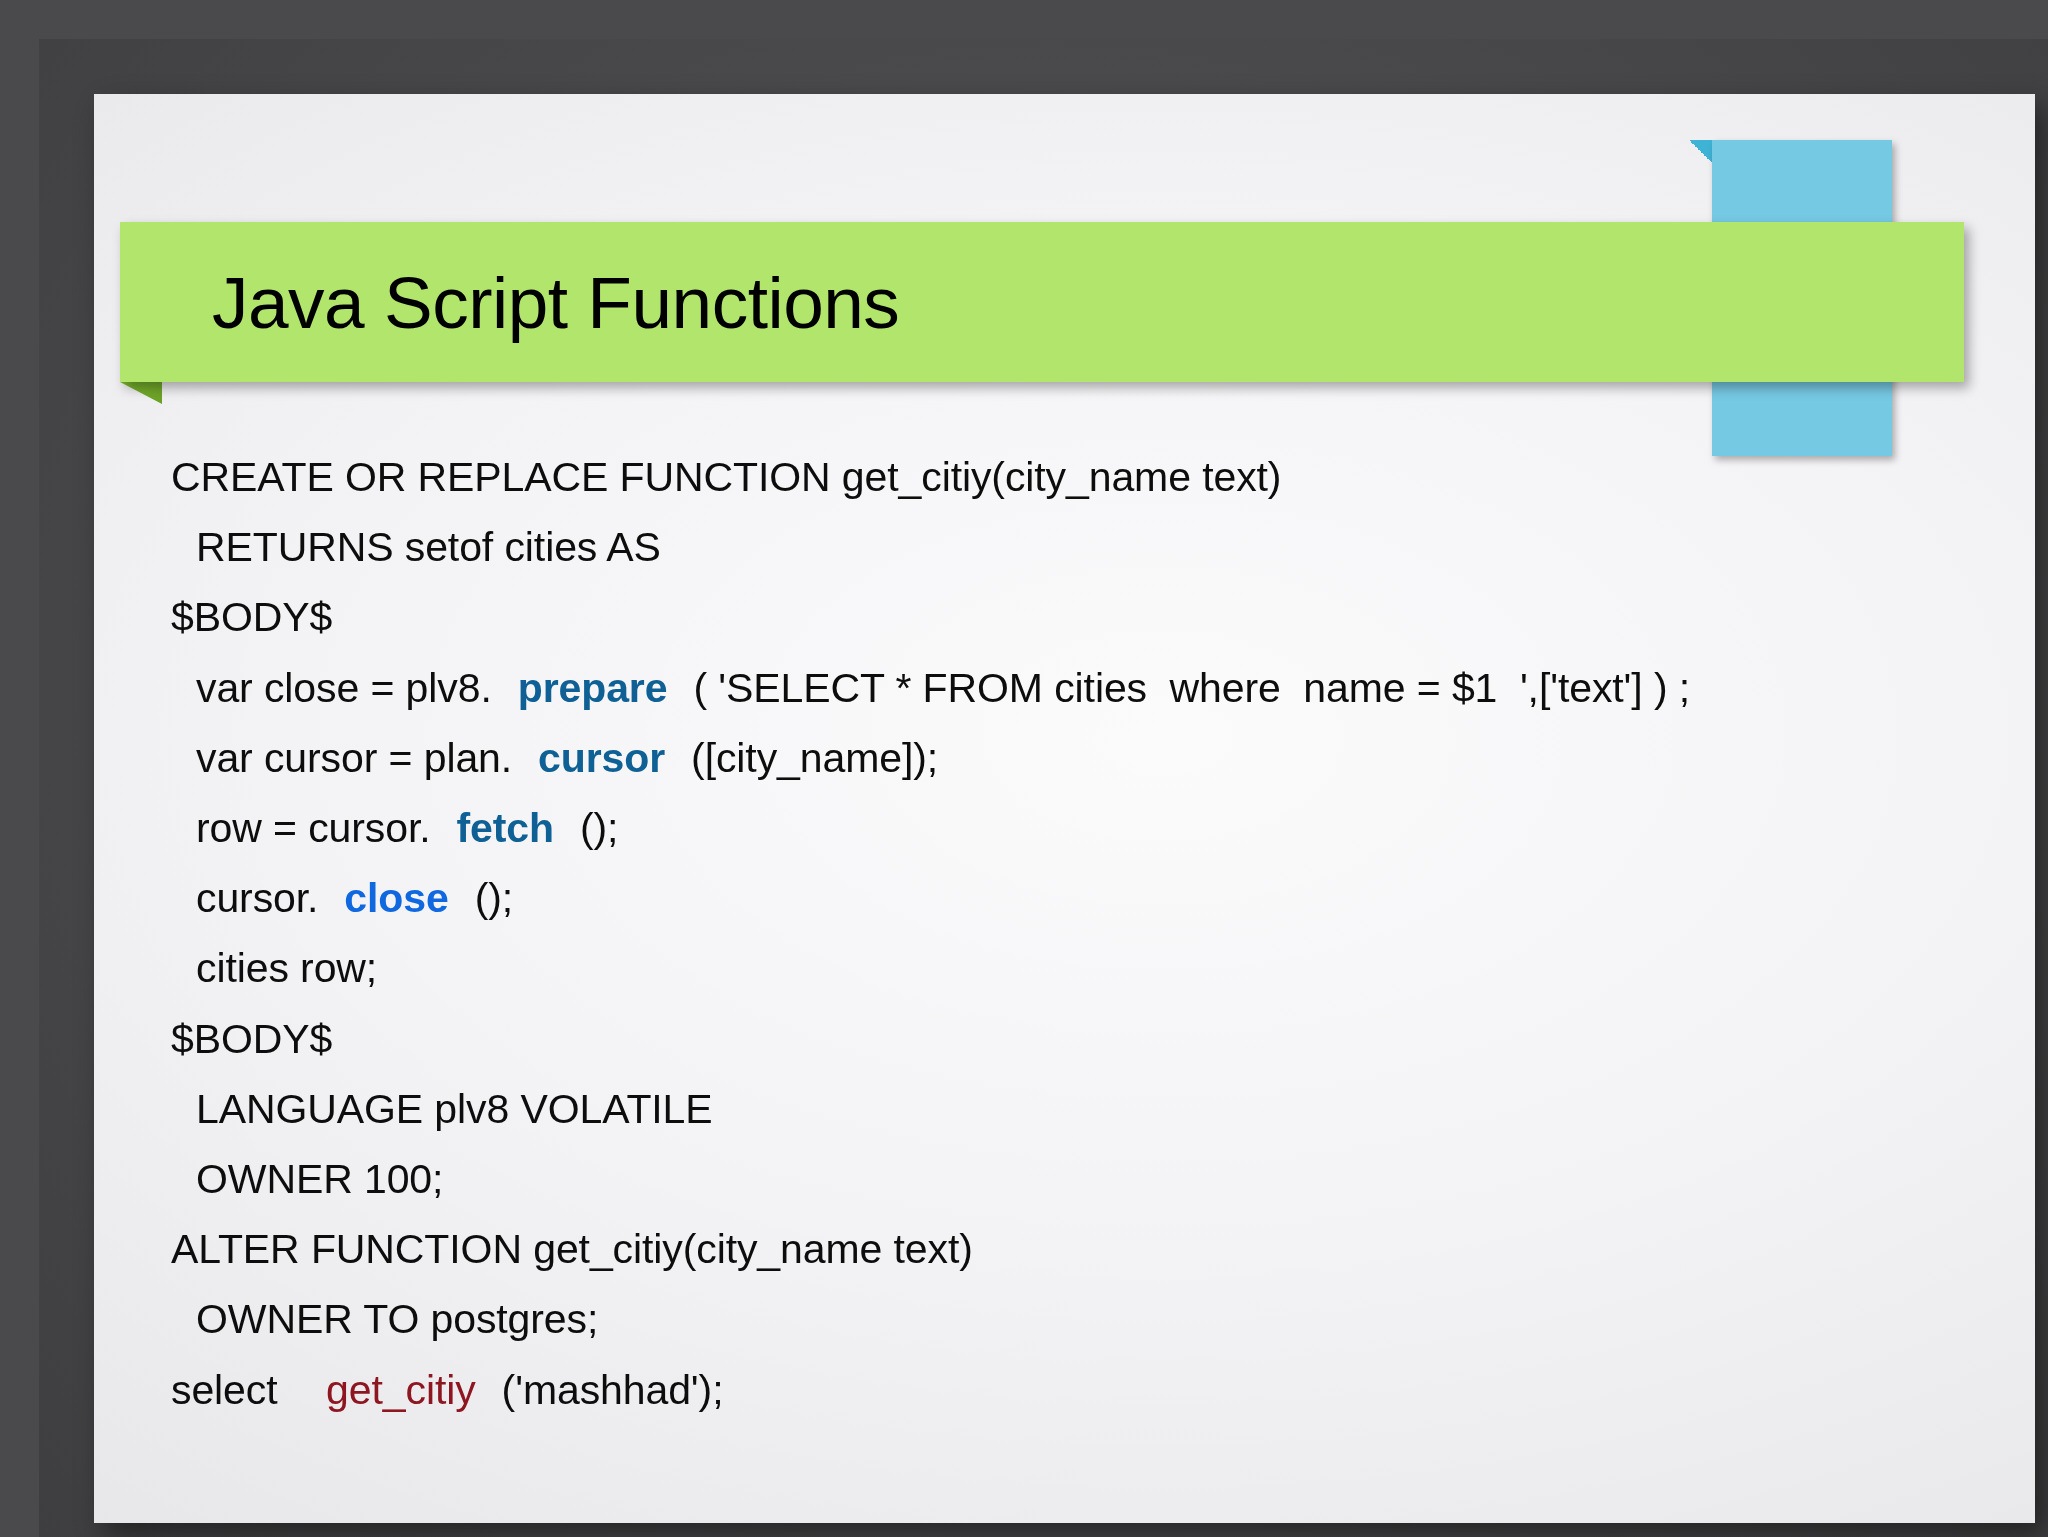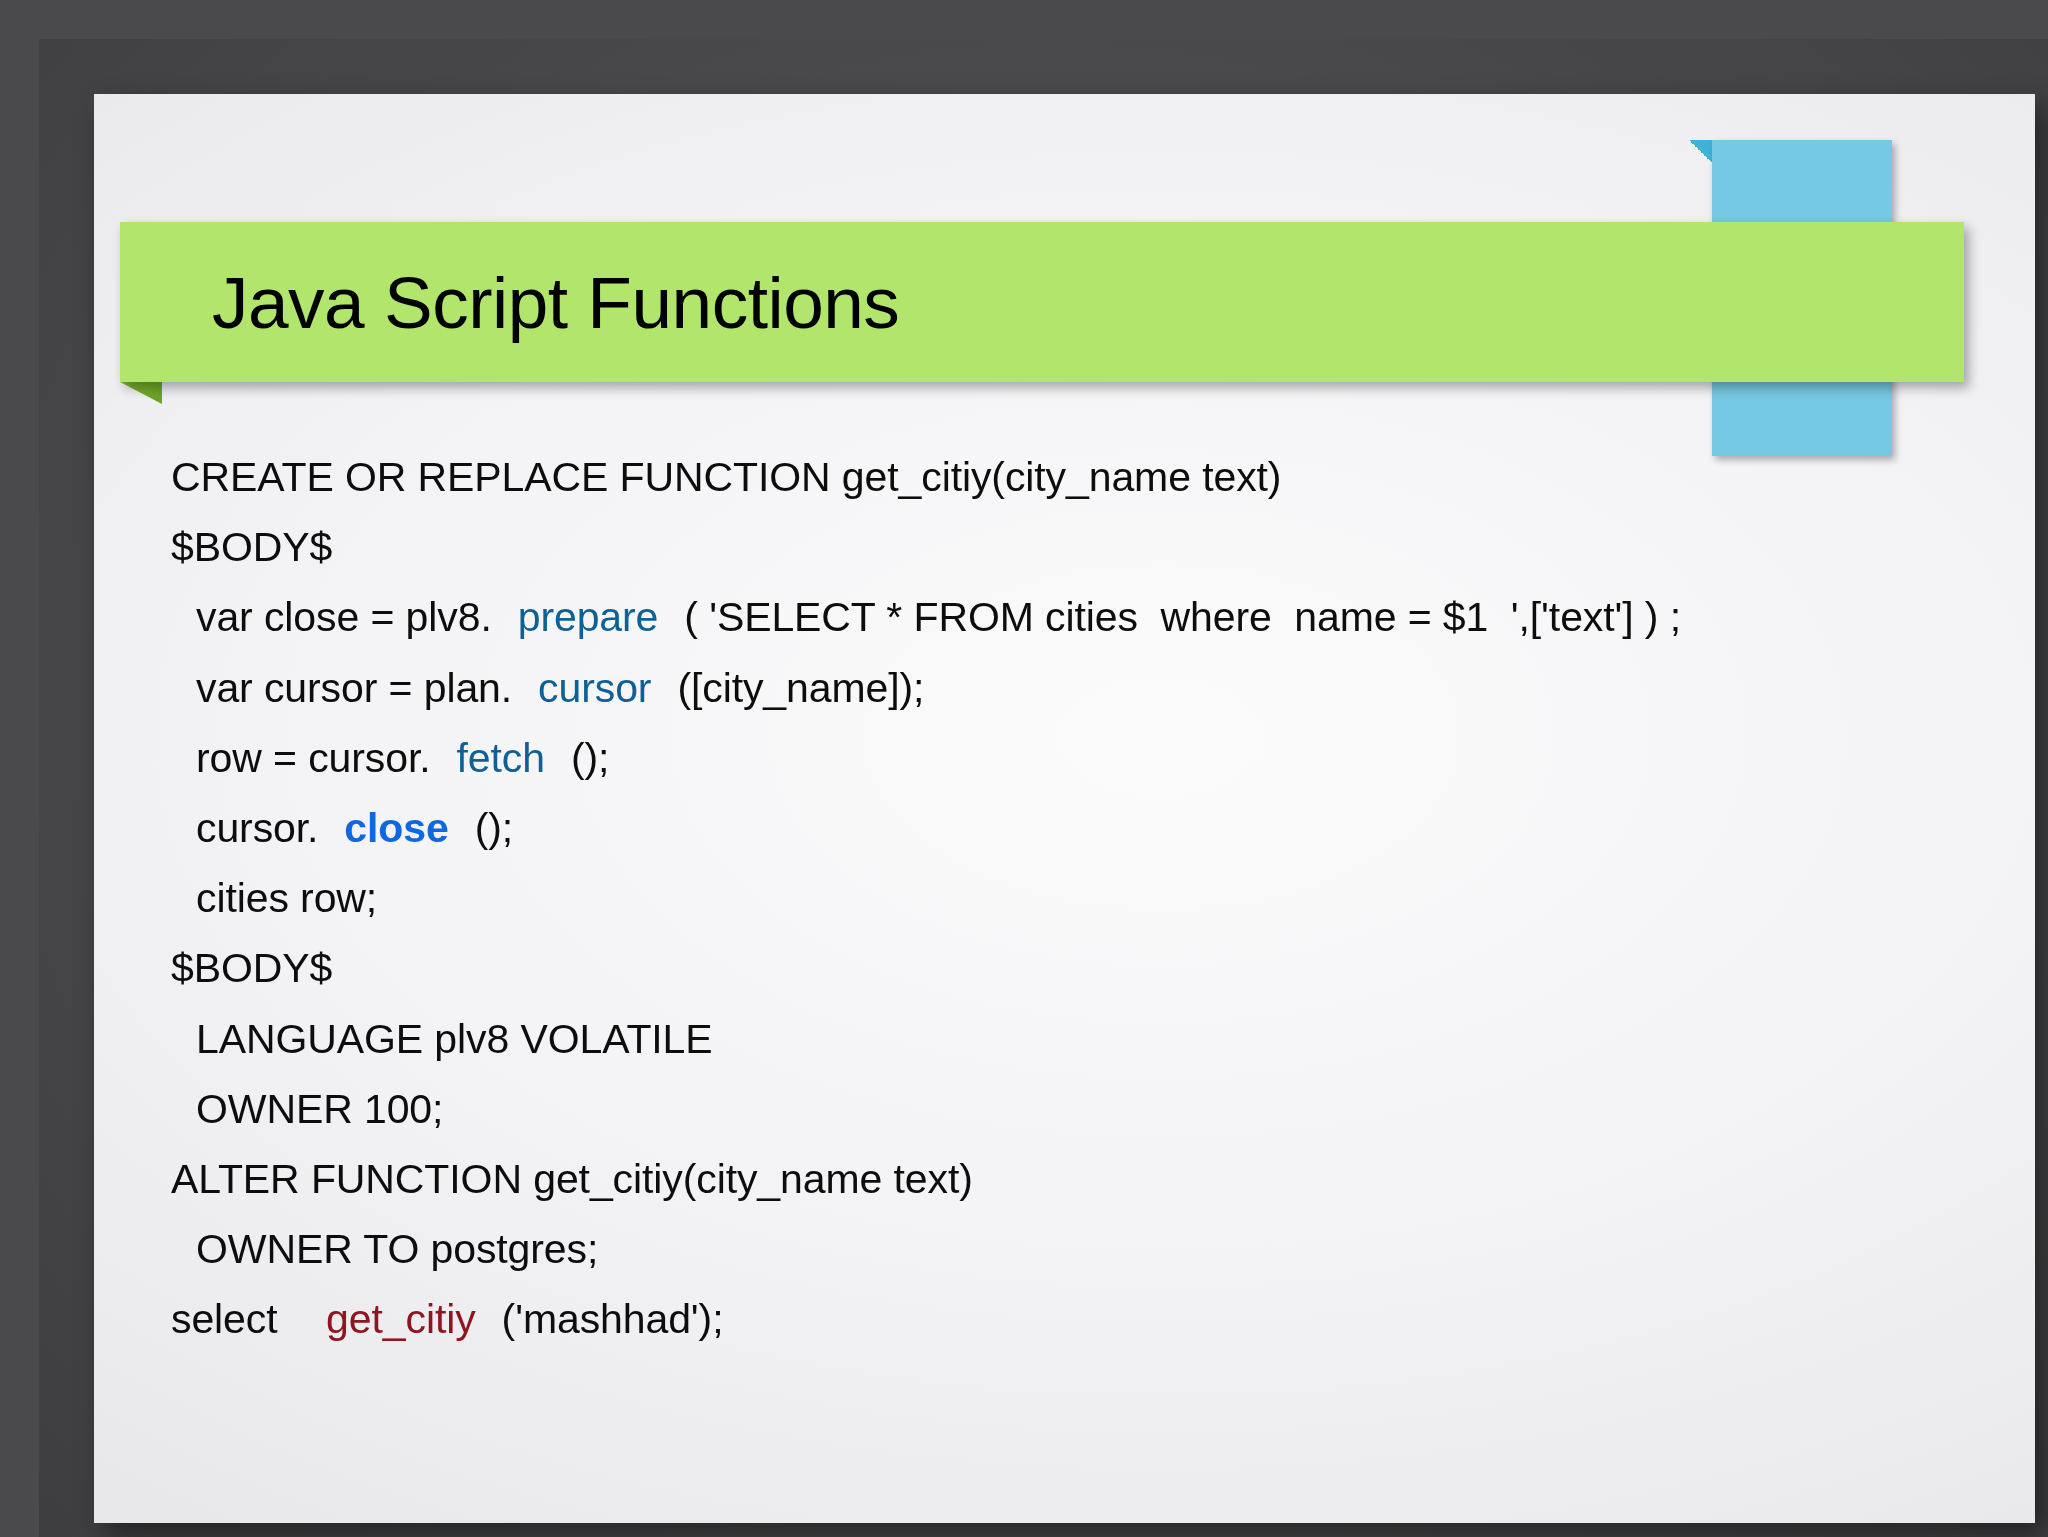--- a/index.html
+++ b/index.html
@@ -97,41 +97,42 @@
   }
   .code-line {
     font-size: 41px;
     line-height: 57.2px;
     color: #0d0d0d;
     white-space: pre;
     letter-spacing: -0.1px;
   }
   .code-line.indent { padding-left: 25px; }
 
-  .kw-teal  { color: #0f6195; font-weight: normal; }
+  .kw-teal  { color: #0f6195; font-weight: bold; }
   .kw-blue  { color: #1068e0; font-weight: bold; }
   .kw-red   { color: #8d1620; }
 </style>
 </head>
 <body>
 
 <div id="backdrop"></div>
 
 <div id="slide">
 
   <div id="blue-ribbon-fold"></div>
   <div id="blue-ribbon"></div>
 
   <div id="title-fold"></div>
   <div id="title-banner">
     <div id="title-text">Java Script Functions</div>
   </div>
 
   <div id="code-block">
       <div class="code-line"><span>CREATE OR REPLACE FUNCTION get_citiy(city_name text)</span></div>
+      <div class="code-line indent"><span>RETURNS setof cities AS</span></div>
       <div class="code-line"><span>$BODY$</span></div>
       <div class="code-line indent"><span>var close = plv8.</span><span class="kw-teal">prepare</span><span>( 'SELECT * FROM cities  where  name = $1  ',['text'] ) ;</span></div>
       <div class="code-line indent"><span>var cursor = plan.</span><span class="kw-teal">cursor</span><span>([city_name]);</span></div>
       <div class="code-line indent"><span>row = cursor.</span><span class="kw-teal">fetch</span><span>();</span></div>
       <div class="code-line indent"><span>cursor.</span><span class="kw-blue">close</span><span>();</span></div>
       <div class="code-line indent"><span>cities row;</span></div>
       <div class="code-line"><span>$BODY$</span></div>
       <div class="code-line indent"><span>LANGUAGE plv8 VOLATILE</span></div>
       <div class="code-line indent"><span>OWNER 100;</span></div>
       <div class="code-line"><span>ALTER FUNCTION get_citiy(city_name text)</span></div>

